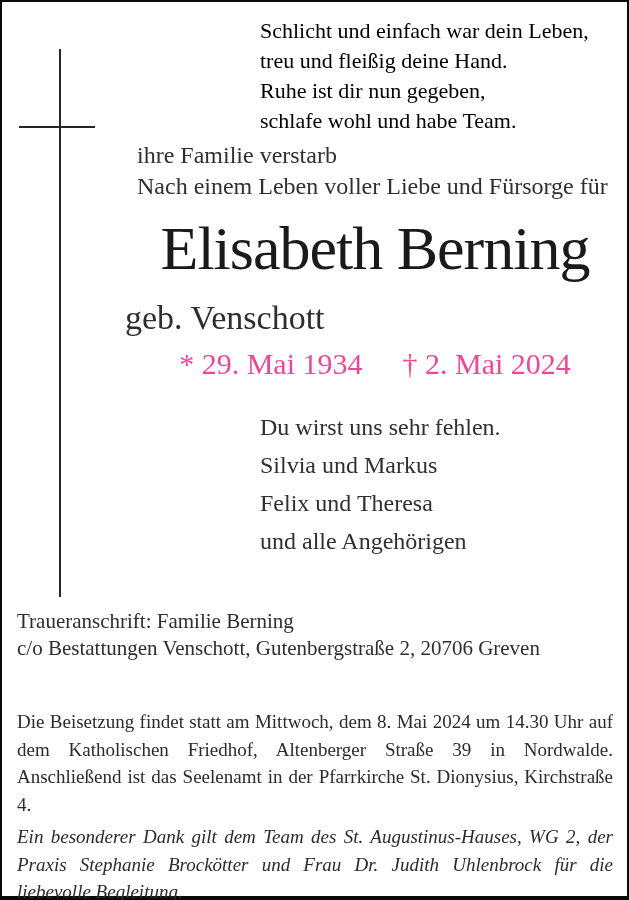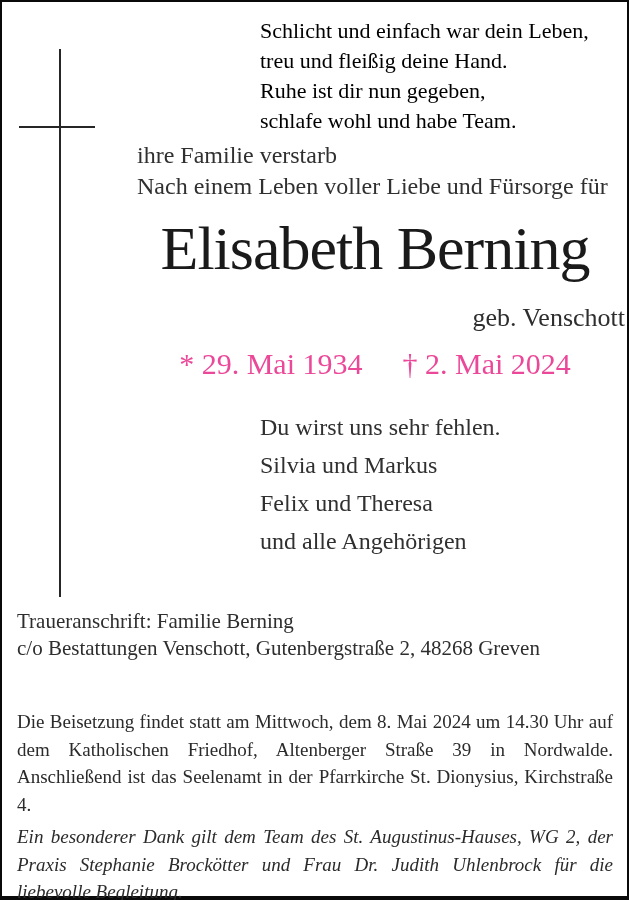--- a/index.html
+++ b/index.html
@@ -62,22 +62,22 @@
     font-size: 62px;
     line-height: 80px;
     letter-spacing: -1px;
     color: #1a1a1a;
     white-space: nowrap;
   }
   .maiden {
     position: absolute;
     left: 125px; top: 302px;
     width: 500px;
-    text-align: right;
-    font-size: 26px;
+    text-align: left;
+    font-size: 34px;
     line-height: 32px;
     color: #2e2e2e;
   }
   .dates {
     position: absolute;
     left: 125px; top: 344px;
     width: 500px;
     display: flex;
     justify-content: center;
     gap: 40px;
@@ -149,19 +149,19 @@
 
   <div class="mourners">
     <div>Du wirst uns sehr fehlen.</div>
     <div>Silvia und Markus</div>
     <div>Felix und Theresa</div>
     <div>und alle Angehörigen</div>
   </div>
 
   <div class="address">
     <div>Traueranschrift: Familie Berning</div>
-    <div>c/o Bestattungen Venschott, Gutenbergstraße 2, 48268 Greven</div>
+    <div>c/o Bestattungen Venschott, Gutenbergstraße 2, 20706 Greven</div>
   </div>
 
   <div class="para para-1">Die Beisetzung findet statt am Mittwoch, dem 8. Mai 2024 um 14.30 Uhr auf dem Katholischen Friedhof, Altenberger Straße 39 in Nordwalde. Anschließend ist das Seelenamt in der Pfarrkirche St. Dionysius, Kirchstraße 4.</div>
 
   <div class="para para-2">Ein besonderer Dank gilt dem Team des St. Augustinus-Hauses, WG 2, der Praxis Stephanie Brockötter und Frau Dr. Judith Uhlenbrock für die liebevolle Begleitung.</div>
 </div>
 
 </body></html>

